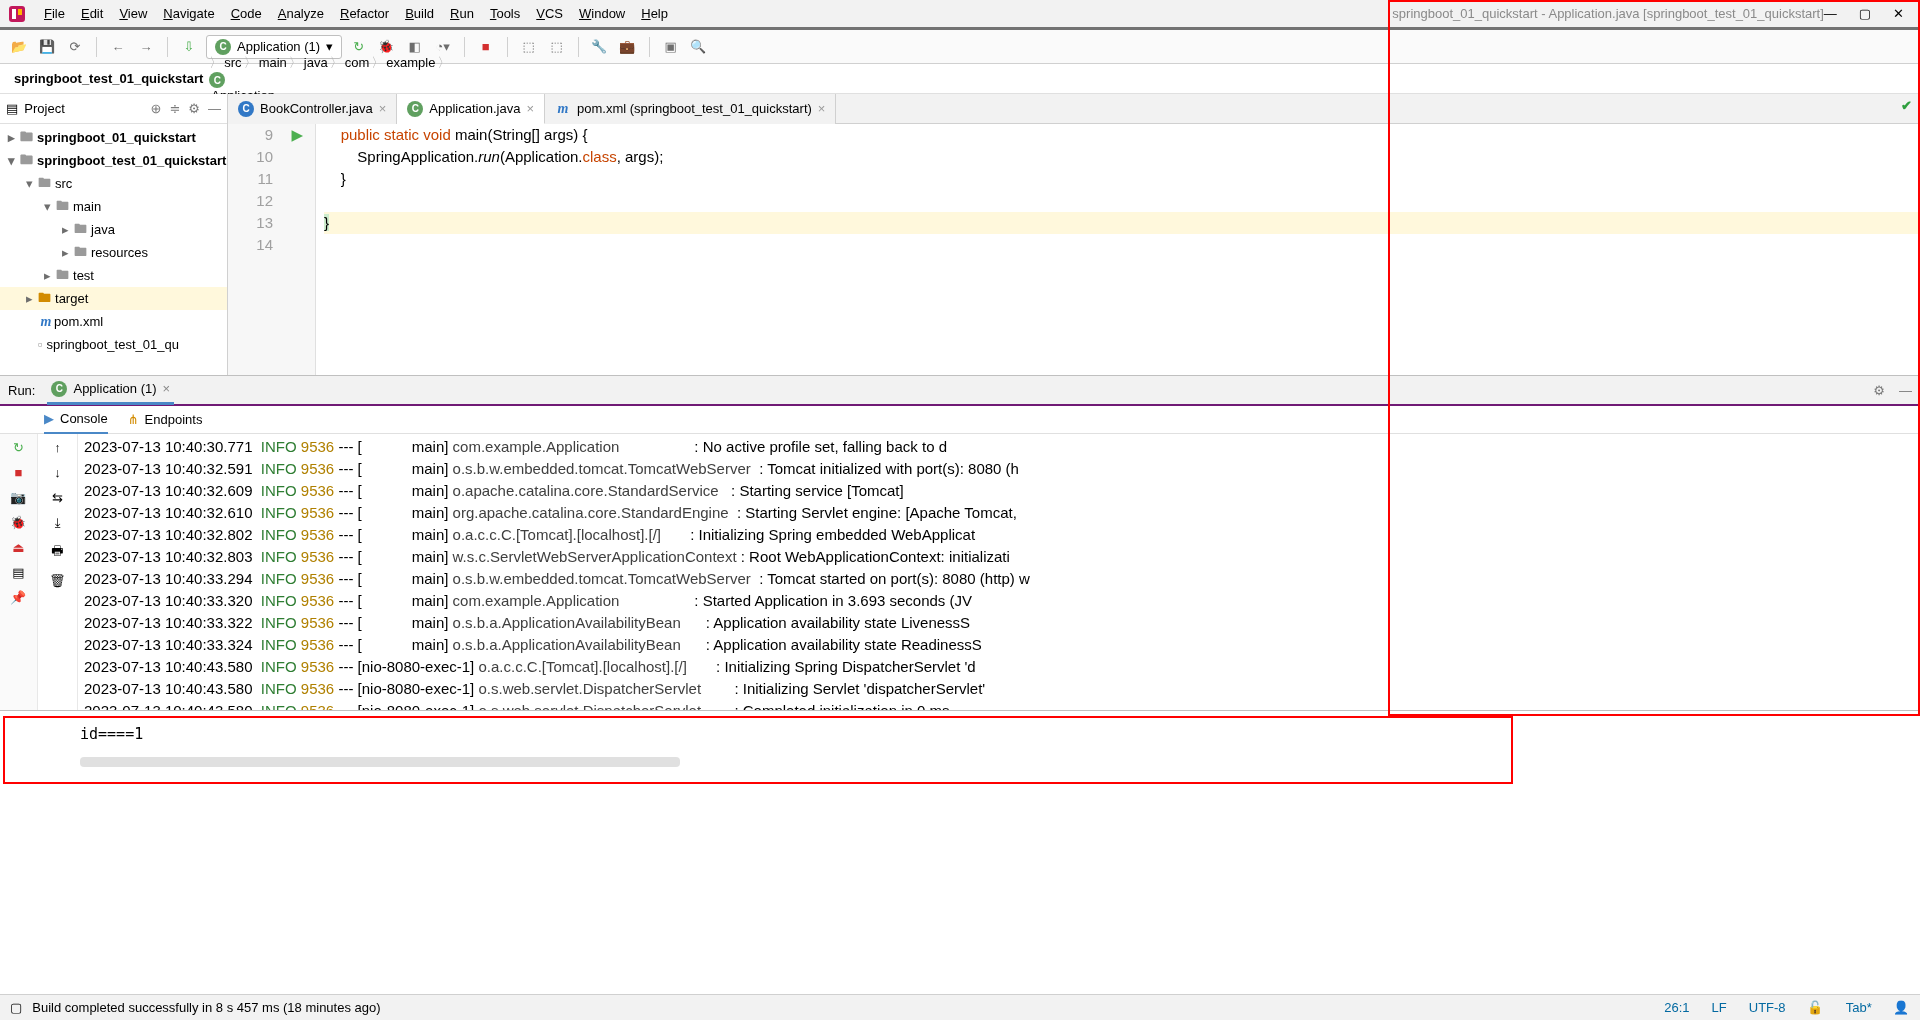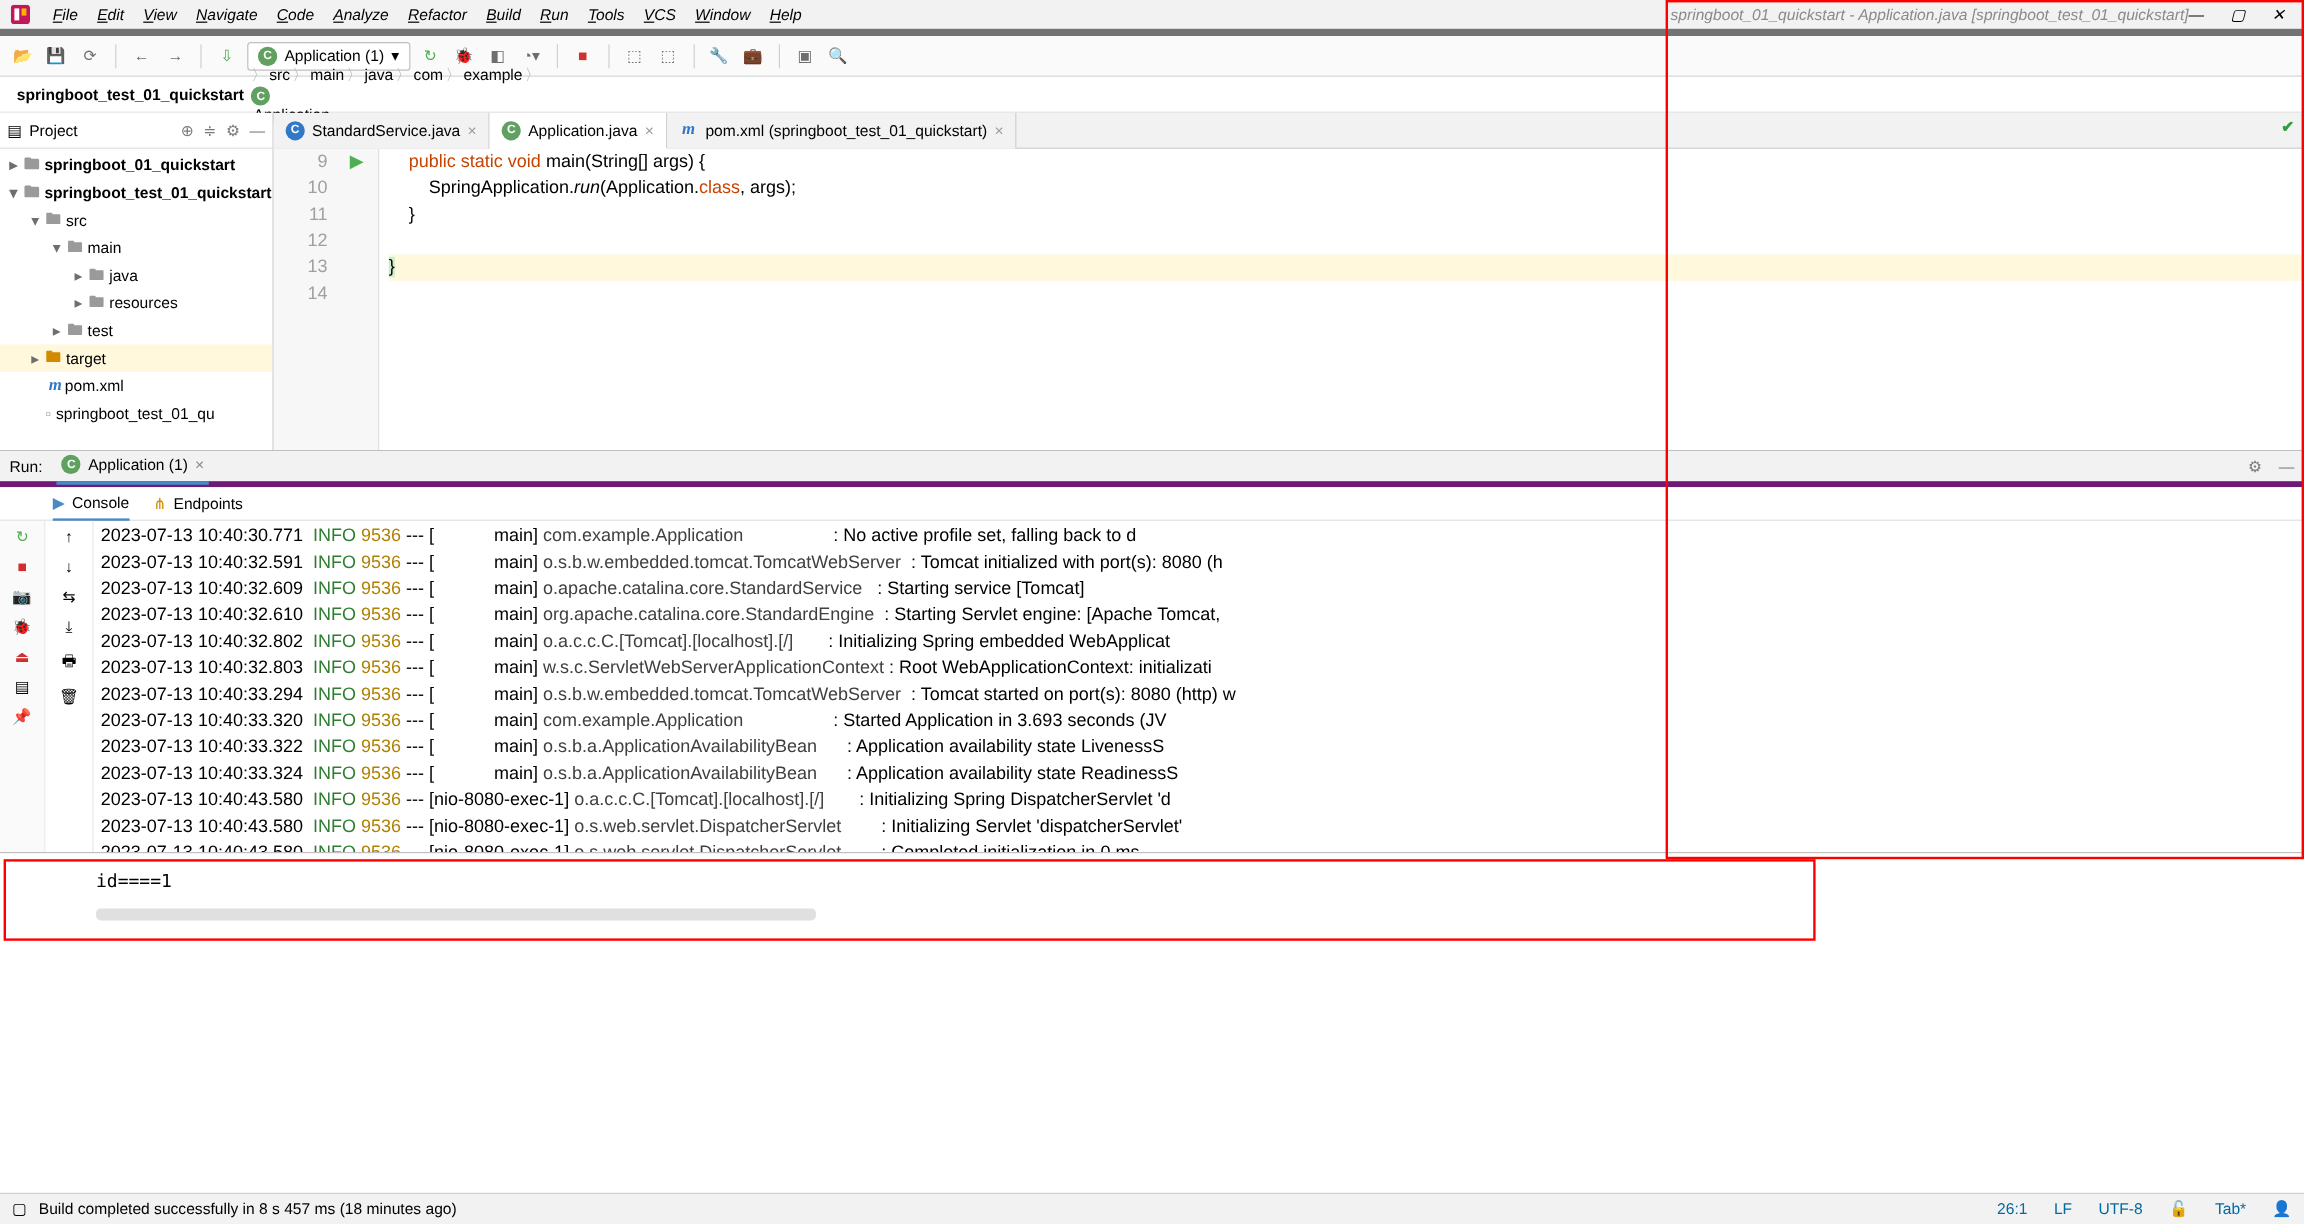--- a/index.html
+++ b/index.html
@@ -1,17 +1,17 @@
 <!DOCTYPE html>
 <html><head>
 <meta charset="utf-8">
 <style>
 * { margin:0; padding:0; box-sizing:border-box; font-family:"Segoe UI",Arial,sans-serif; }
 body { width:1920px; height:1020px; overflow:hidden; background:#fff; color:#000; font-size:13px; position:relative; }
-.menubar { height:30px; display:flex; align-items:center; border-bottom:6px solid #737373; padding:0 8px; background:#f2f2f2;font-style:italic; }
+.menubar { height:30px; display:flex; align-items:center; border-bottom:3px solid #737373; padding:0 8px; background:#f2f2f2; }
 .menubar .logo { width:18px; height:18px; margin-right:10px; display:flex; align-items:center; justify-content:center; }
 .menubar .menu-item { padding:0 8px; cursor:default; }
 .menubar .menu-item u { text-decoration:underline; }
 .menubar .title { flex:1; text-align:right; color:#8a8a8a; }
 .menubar .win-controls { display:flex; gap:22px; padding-right:8px; }
 .menubar .win-controls span { cursor:default; }
 .toolbar { height:34px; display:flex; align-items:center; border-bottom:1px solid #d0d0d0; padding:0 8px; gap:6px; background:#fafafa; }
 .tb-btn { width:22px; height:22px; display:flex; align-items:center; justify-content:center; color:#6e6e6e; }
 .tb-sep { width:1px; height:20px; background:#d0d0d0; margin:0 4px; }
 .run-combo { height:24px; border:1px solid #c0c0c0; border-radius:3px; display:flex; align-items:center; padding:0 8px; gap:6px; background:#fff; }
@@ -39,21 +39,21 @@
 .editor-body { flex:1; display:flex; font-family:Consolas,monospace; font-size:15px; overflow:hidden; }
 .gutter { width:88px; background:#f7f7f7; border-right:1px solid #e0e0e0; text-align:right; color:#a0a0a0; }
 .gutter .gline { height:22px; line-height:22px; padding-right:42px; position:relative; }
 .gutter .run-mark { position:absolute; right:12px; color:#4caf50; }
 .code { flex:1; padding-left:8px; position:relative; }
 .code .cline { height:22px; line-height:22px; white-space:pre; }
 .code .cline.hl { background:#fff8dc; }
 .kw { color:#c74400; } .mtd { font-style:italic; }
 .editor-check { position:absolute; right:8px; top:4px; color:#2e9f3e; font-weight:bold; }
 .run-panel { height:335px; display:flex; flex-direction:column; border-bottom:1px solid #c0c0c0; }
-.run-header { height:30px; display:flex; align-items:center; border-bottom:5px solid #701a75; background:#f2f2f2; padding:0 8px; gap:12px; }
+.run-header { height:30px; display:flex; align-items:center; border-bottom:2px solid #701a75; background:#f2f2f2; padding:0 8px; gap:12px; }
 .run-header .run-tab { display:flex; align-items:center; gap:6px; border-bottom:3px solid #4a88c7; height:30px; padding:0 4px; }
 .run-header .right-ic { margin-left:auto; display:flex; gap:14px; color:#7a7a7a; }
 .run-subtabs { height:28px; display:flex; align-items:center; border-bottom:1px solid #e0e0e0; padding-left:44px; gap:20px; background:#fff; }
 .run-subtabs .stab { display:flex; align-items:center; gap:6px; height:28px; font-size:13px; }
 .run-subtabs .stab.active { border-bottom:2px solid #4a88c7; }
 .run-body { flex:1; display:flex; overflow:hidden; }
 .run-side { width:38px; background:#fafafa; border-right:1px solid #e8e8e8; display:flex; flex-direction:column; align-items:center; gap:10px; padding-top:6px; }
 .run-side2 { width:40px; background:#fff; border-right:1px solid #e8e8e8; display:flex; flex-direction:column; align-items:center; gap:10px; padding-top:6px; }
 .console { flex:1; font-family:Consolas,monospace; font-size:15px; overflow:hidden; padding:2px 6px; white-space:nowrap; }
 .console .logline { height:22px; line-height:22px; white-space:pre; }
@@ -188,21 +188,21 @@
           <span class="folder-ic">▫</span>
           <span>springboot_test_01_qu</span>
         </div>
       </div>
   </div>
 
   <div class="editor-pane">
     <div class="editor-tabs" id="etabs">
         <div class="etab">
           <span class="icon-c">C</span>
-          <span>StandardService.java</span>
+          <span>BookController.java</span>
           <span class="close">×</span>
         </div>
         <div class="etab active">
           <span class="icon-c green">C</span>
           <span>Application.java</span>
           <span class="close">×</span>
         </div>
         <div class="etab">
           <span class="icon-m">m</span>
           <span>pom.xml (springboot_test_01_quickstart)</span>

